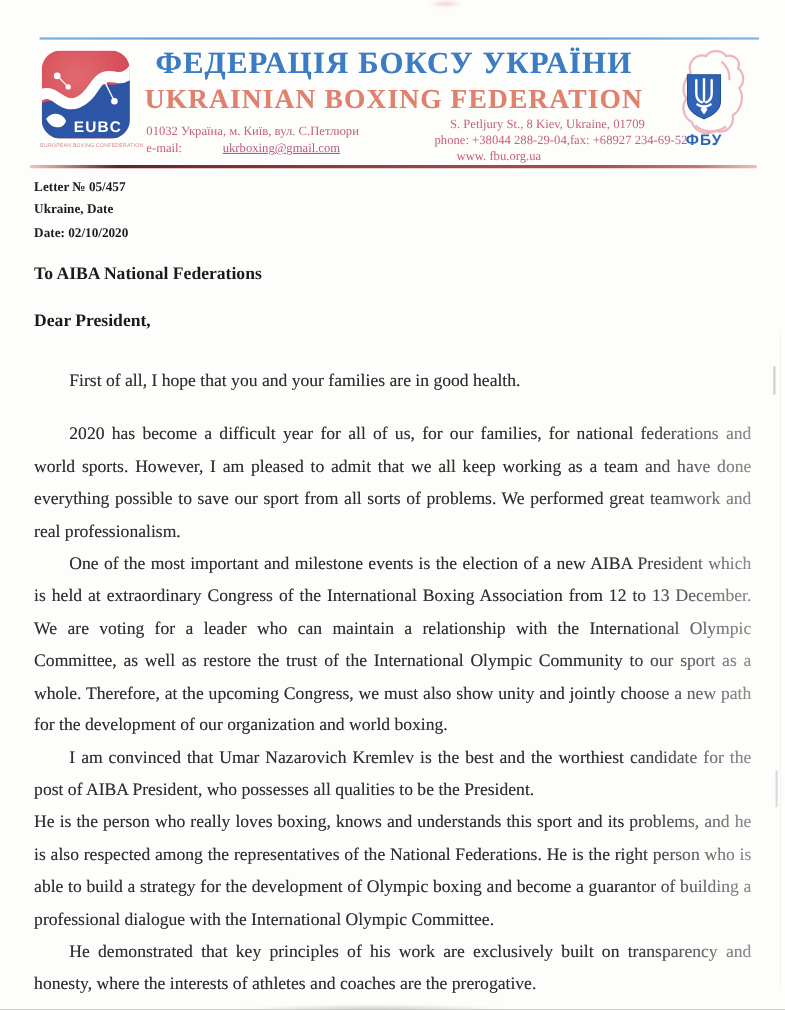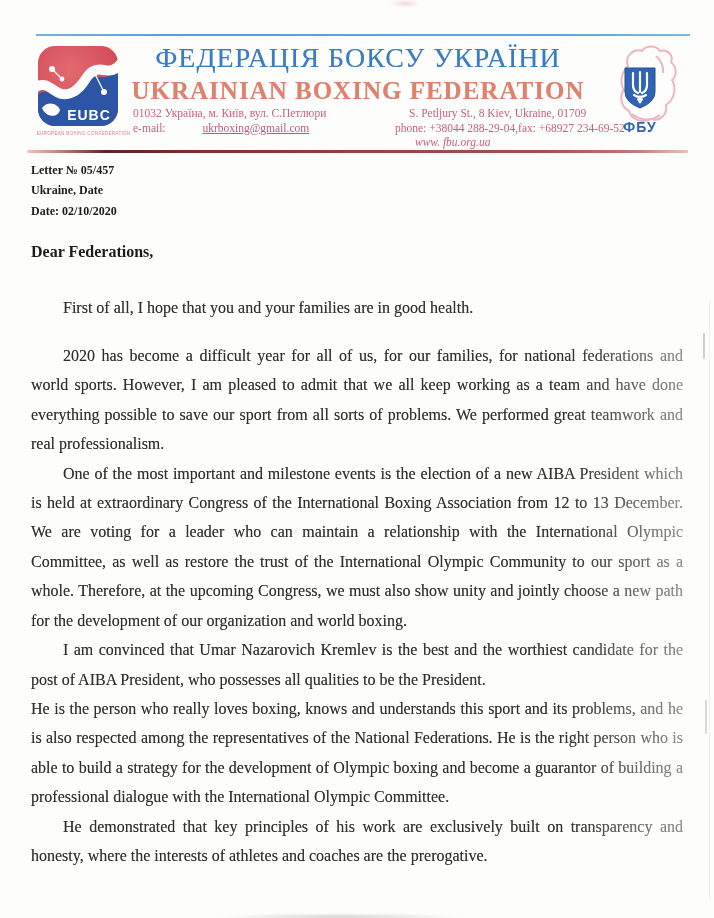--- a/index.html
+++ b/index.html
@@ -18,35 +18,35 @@
   }
   .eubc-logo{position:absolute;left:38px;top:46px;}
   .eubc-caption{
     position:absolute;left:33px;top:130px;width:92px;
     font-family:"Liberation Sans","DejaVu Sans",sans-serif;
     font-size:5px;letter-spacing:.3px;color:#cf6f6b;text-align:center;white-space:nowrap;
     transform:scaleX(.92);opacity:.85;
   }
   .titles{position:absolute;left:122px;top:42px;width:472px;text-align:center;}
   .title-uk{
-    font-size:28px;font-weight:normal;color:#3c7cc3;letter-spacing:1px;
+    font-size:28px;font-weight:bold;color:#3c7cc3;letter-spacing:1px;
     text-shadow:0 0 .6px rgba(60,124,195,.5);
   }
   .title-en{
     font-size:25px;font-weight:bold;color:#e0816d;letter-spacing:1px;margin-top:3px;
     text-shadow:0 0 .6px rgba(224,129,109,.5);
   }
   .contacts{
     position:absolute;left:133px;top:106px;width:505px;display:flex;
-    font-size:11.5px;line-height:14.6px;color:#c5607e;
+    font-size:11.5px;line-height:14.6px;color:#c5607e;align-items:center;
   }
   .contacts .col-left{width:262px;}
   .contacts .col-right{width:243px;}
   .contacts .ind{padding-left:14px;}
-  .contacts .ind2{padding-left:20px;font-style:italic;}
+  .contacts .ind2{padding-left:20px;}
   .email-link{color:#b85a80;text-decoration:underline;margin-left:34px;}
   .fbu-logo{position:absolute;left:598px;top:42px;}
   .separator-rule{
     position:absolute;top:150px;left:27px;width:661px;height:3px;border-radius:1px;
     background:linear-gradient(90deg,#f0c5bc 0%,#c98f88 4%,#5f2323 12%,#7a3030 25%,#8e4040 45%,#9c4a4c 62%,#a34f52 78%,#c07a76 92%,#ecc0b6 100%);
   }
   
   .letter-body{
     position:absolute;top:160px;left:31px;width:652px;
     color:#2e2e2e;
@@ -159,21 +159,22 @@
   </svg>
 
   <div class="separator-rule"></div>
 
   <div class="letter-body">
     <div class="meta">
       <div>Letter № 05/457</div>
       <div>Ukraine, Date</div>
       <div>Date: 02/10/2020</div>
     </div>
-    <div class="salutation">Dear Federations,</div>
+    <div class="to-line">To AIBA National Federations</div>
+    <div class="salutation">Dear President,</div>
 
     <p class="para indent first">First of all, I hope that you and your families are in good health.</p>
     <p class="para indent">2020 has become a difficult year for all of us, for our families, for national federations and world sports. However, I am pleased to admit that we all keep working as a team and have done everything possible to save our sport from all sorts of problems. We performed great teamwork and real professionalism.</p>
     <p class="para indent">One of the most important and milestone events is the election of a new AIBA President which is held at extraordinary Congress of the International Boxing Association from 12 to 13 December. We are voting for a leader who can maintain a relationship with the International Olympic Committee, as well as restore the trust of the International Olympic Community to our sport as a whole. Therefore, at the upcoming Congress, we must also show unity and jointly choose a new path for the development of our organization and world boxing.</p>
     <p class="para indent">I am convinced that Umar Nazarovich Kremlev is the best and the worthiest candidate for the post of AIBA President, who possesses all qualities to be the President.</p>
     <p class="para">He is the person who really loves boxing, knows and understands this sport and its problems, and he is also respected among the representatives of the National Federations. He is the right person who is able to build a strategy for the development of Olympic boxing and become a guarantor of building a professional dialogue with the International Olympic Committee.</p>
     <p class="para indent">He demonstrated that key principles of his work are exclusively built on transparency and honesty, where the interests of athletes and coaches are the prerogative.</p>
   </div>
 
   <div class="scan-fade"></div>

